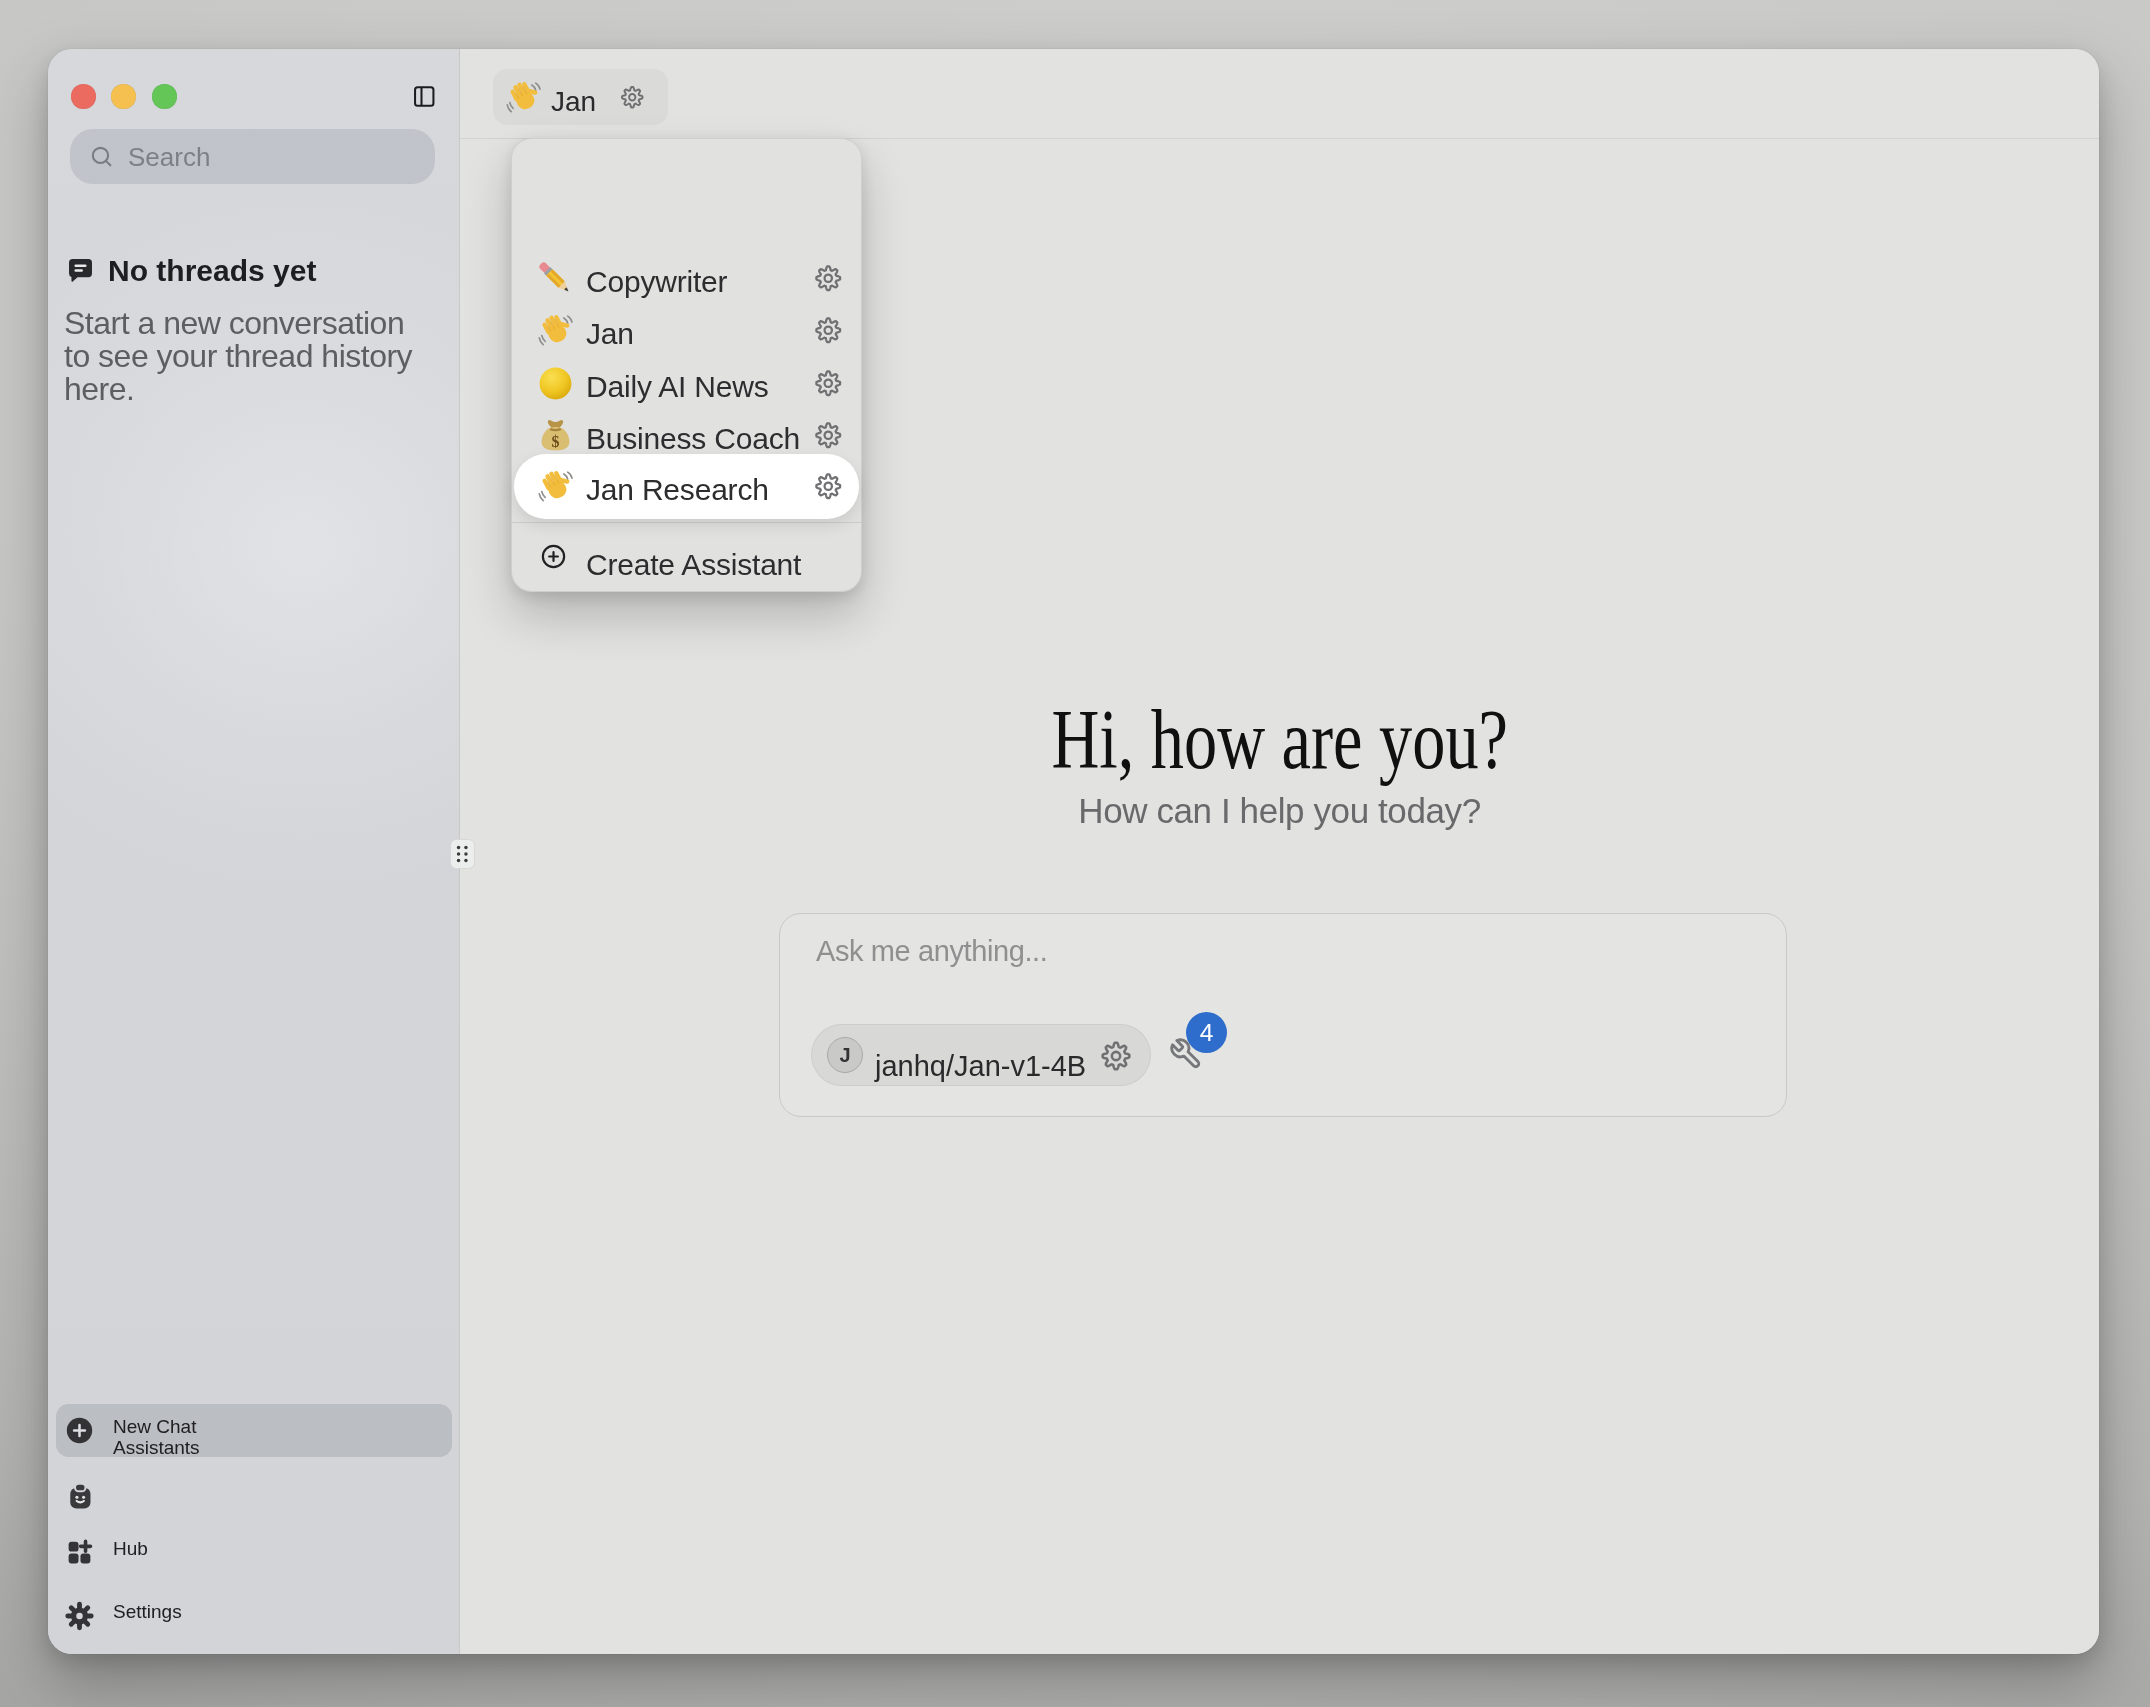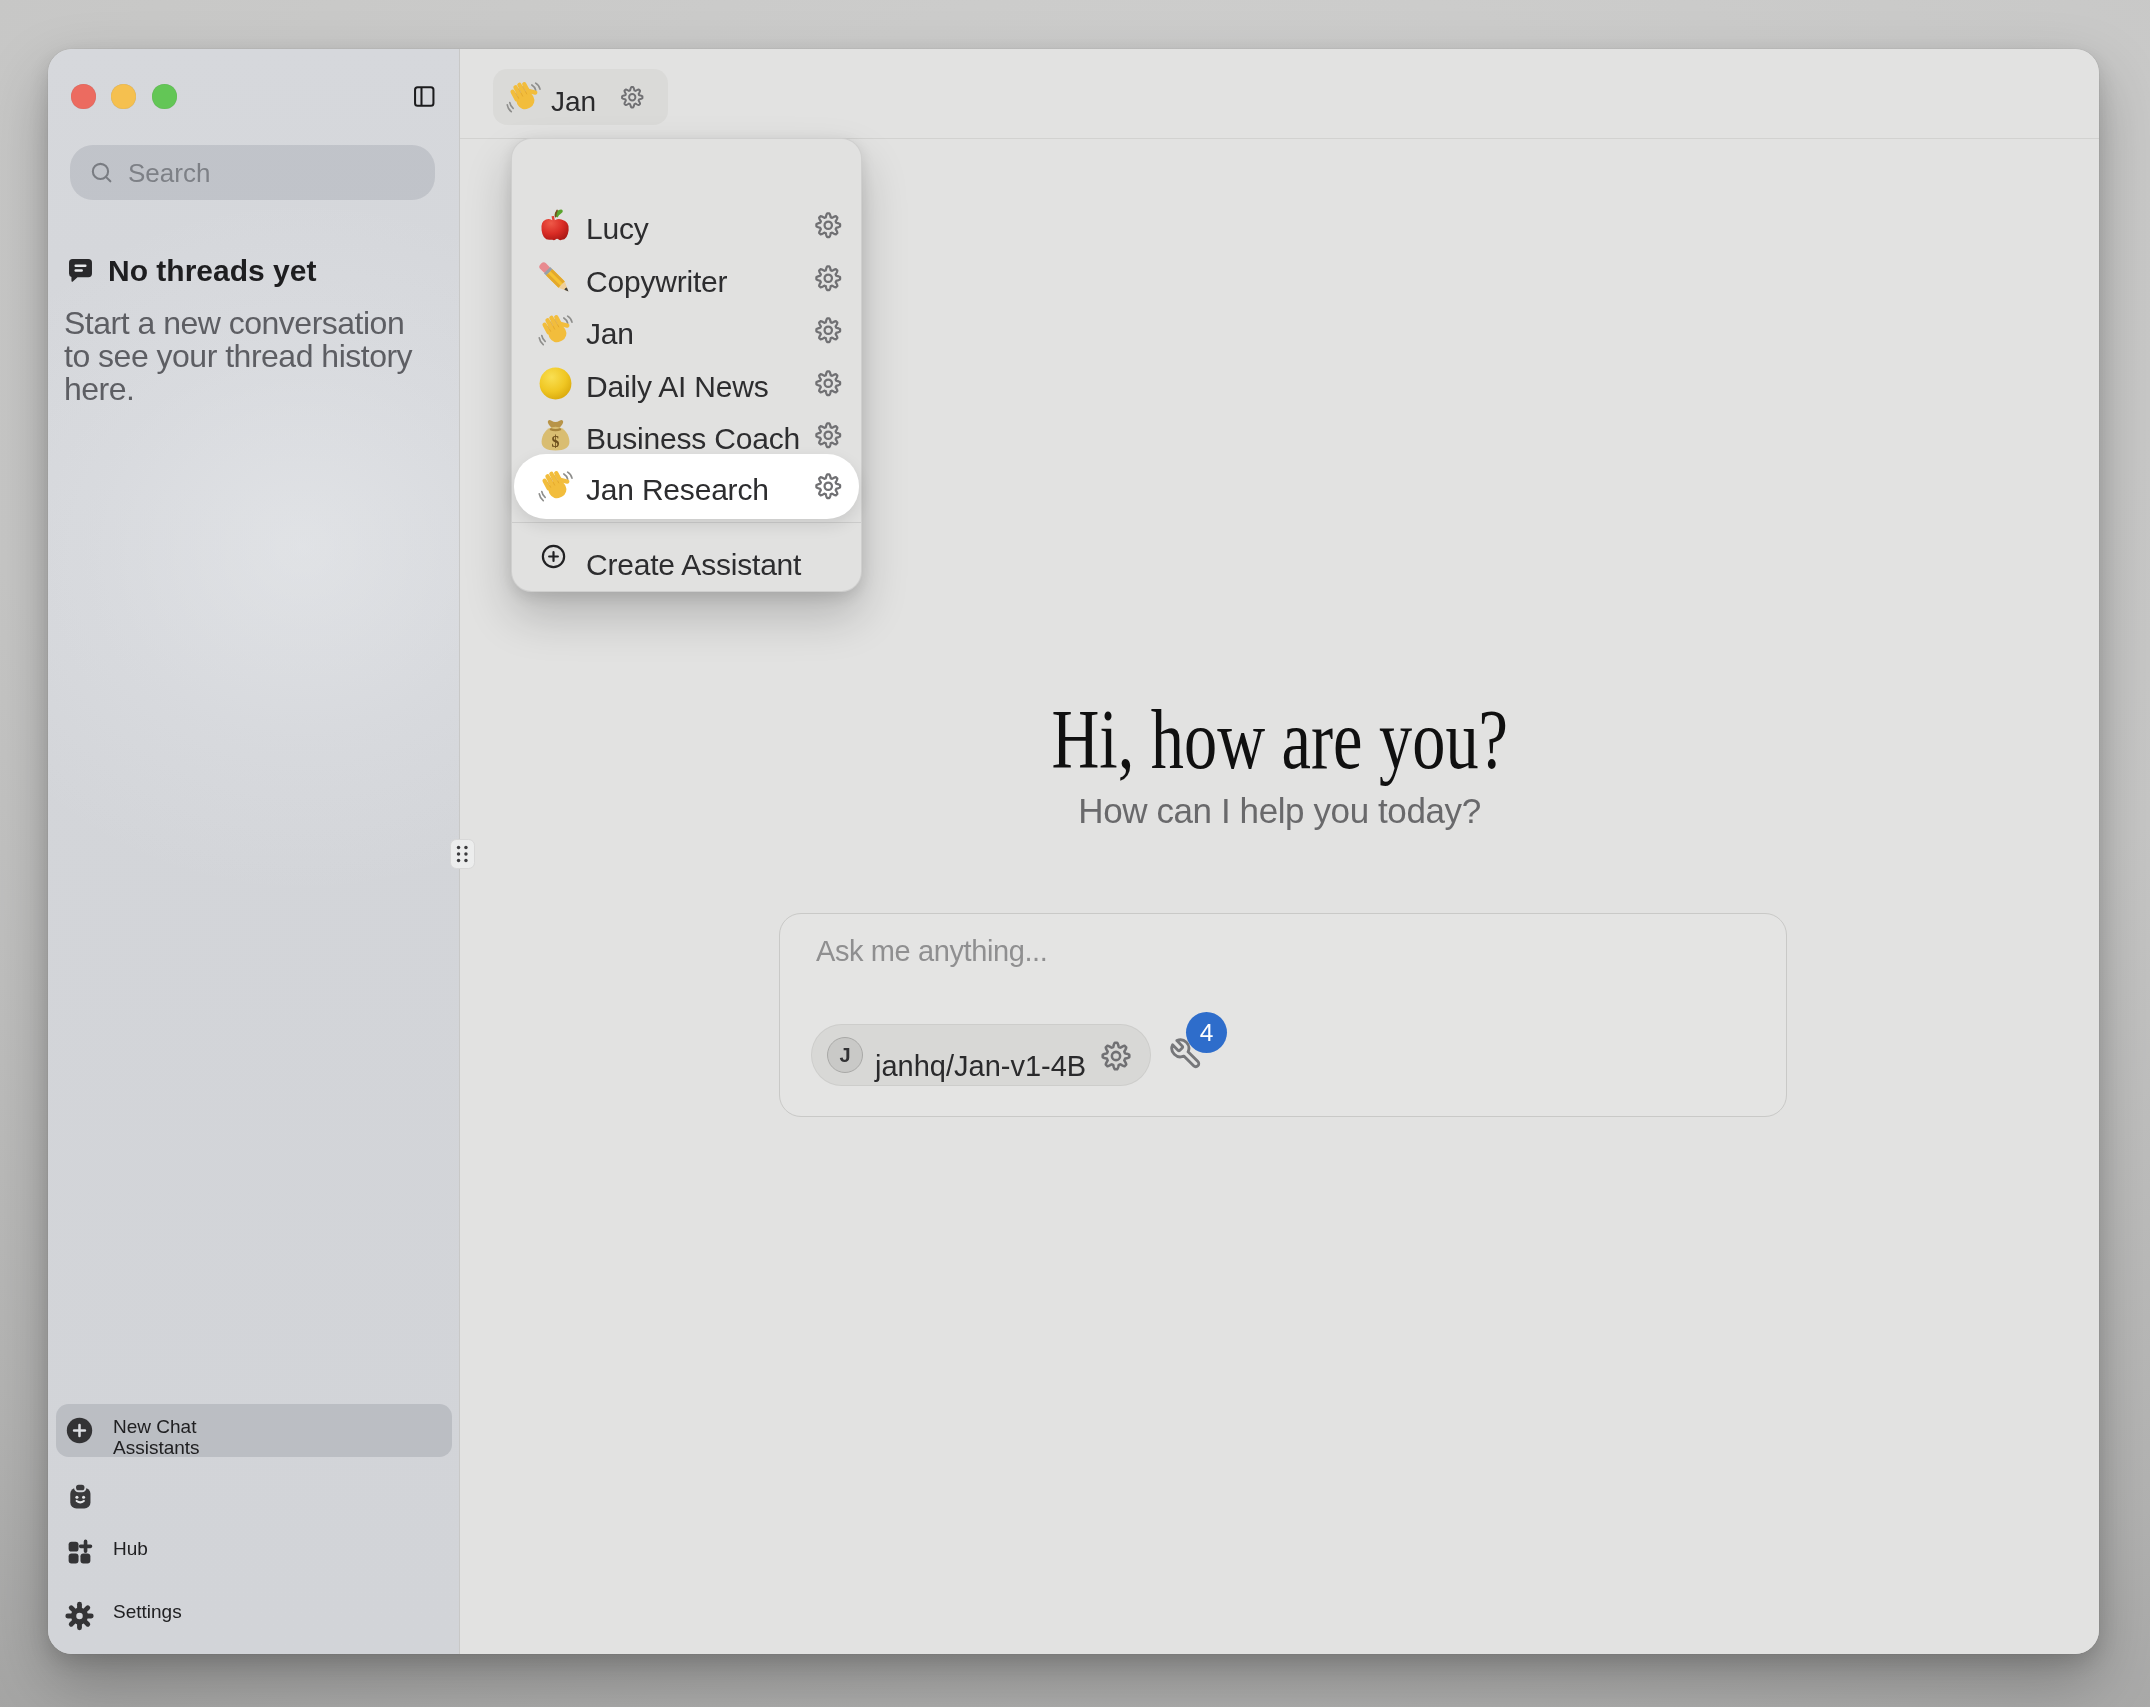--- a/index.html
+++ b/index.html
@@ -27,21 +27,21 @@
     position:absolute; left:412px; top:0; width:1639px; height:1605px;
     background:#e2e2e1;
   }
   
   .tl { position:absolute; top:35px; width:24.5px; height:24.5px; border-radius:50%; }
   .tl.r { left:23px;  background:#ec6b60; box-shadow: inset 0 0 0.8px rgba(0,0,0,.25); }
   .tl.y { left:63px;  background:#f5c04f; box-shadow: inset 0 0 0.8px rgba(0,0,0,.25); }
   .tl.g { left:104px; background:#63c656; box-shadow: inset 0 0 0.8px rgba(0,0,0,.25); }
 
   .search {
-    position:absolute; left:22px; top:96px; width:365px; height:55px;
+    position:absolute; left:22px; top:80px; width:365px; height:55px;
     border-radius:23px; background:rgba(172,176,183,.50);
   }
   .search .stext { position:absolute; left:58px; top:12.6px; font-size:26px; color:#7d8086; }
 
   .nothreads-h { position:absolute; left:60px; top:205px; font-size:30px; font-weight:700; color:#1e1e20; letter-spacing:0px;}
   .nothreads-p { position:absolute; left:16px; top:258px; width:371px; font-size:32px; line-height:33px; color:#5d5e63; letter-spacing:-0.5px; }
 
   .navrow { position:absolute; left:8px; width:396px; height:53px; border-radius:12.6px; }
   .navrow.active { background:rgba(168,172,178,.55); }
   .navlabel { position:absolute; left:65px; font-size:19px; font-weight:500; color:#202022; }
@@ -196,37 +196,20 @@
           <svg style="display:block;width:100%;height:100%" viewBox="0 0 24 24" xmlns="http://www.w3.org/2000/svg">
             <g fill="none" stroke="#707073" stroke-width="1.9" stroke-linecap="round" stroke-linejoin="round">
               <use href="#i-gear"></use>
             </g>
           </svg>
         </div>
       </div>
 
       <div class="menu">
         <div class="mhl"></div>
-        <div class="mrow" style="top:60px;">
-          <div class="ico" id="em-apple">
-            <svg style="display:block;width:100%;height:100%" viewBox="0 0 44 44" xmlns="http://www.w3.org/2000/svg">
-              <path d="M14 40 Q6 40 4.5 28 Q3 17 10 14.5 q4-1.4 8 1 l-1-5 l3-.5 l1.2 5.3 q4.5-2.3 8.3-.8 Q40 17 38.5 28 Q37 40 30 40 q-2.5 1-4-.5 q-2-1.5-4 0 q-1.5 1.5-4 .5 z" fill="url(#g-apple)"></path>
-              <path d="M21 10 q-1-5 4-7 q5-2 6 0 q1 2-2 4 q-3 2-4.5 5 z" fill="#5aa42c"></path>
-              <path d="M22 11 q0-5 2-8" stroke="#7a4a1e" stroke-width="2" fill="none" stroke-linecap="round"></path>
-            </svg>
-          </div>
-          <div class="lbl">Lucy</div>
-          <div class="gear gearoutline">
-            <svg style="display:block;width:100%;height:100%" viewBox="0 0 24 24" xmlns="http://www.w3.org/2000/svg">
-              <g fill="none" stroke="#707073" stroke-width="1.9" stroke-linecap="round" stroke-linejoin="round">
-                <use href="#i-gear"></use>
-              </g>
-            </svg>
-          </div>
-        </div>
         <div class="mrow" style="top:113px;">
           <div class="ico" id="em-pencil">
             <svg style="display:block;width:100%;height:100%" viewBox="0 0 44 44" xmlns="http://www.w3.org/2000/svg">
               <g transform="rotate(-45 22 22)">
                 <rect x="17" y="-4" width="10" height="14" rx="4" fill="#e88a8f"></rect>
                 <rect x="16.4" y="7" width="11.2" height="4.5" fill="#9aa0a6"></rect>
                 <rect x="16.4" y="11" width="11.2" height="22" fill="#f5c231"></rect>
                 <rect x="16.4" y="11" width="3.7" height="22" fill="#e3a82c"></rect>
                 <rect x="23.9" y="11" width="3.7" height="22" fill="#e3a82c"></rect>
                 <path d="M16.4 33 h11.2 L22 45 z" fill="#efcf9a"></path>

